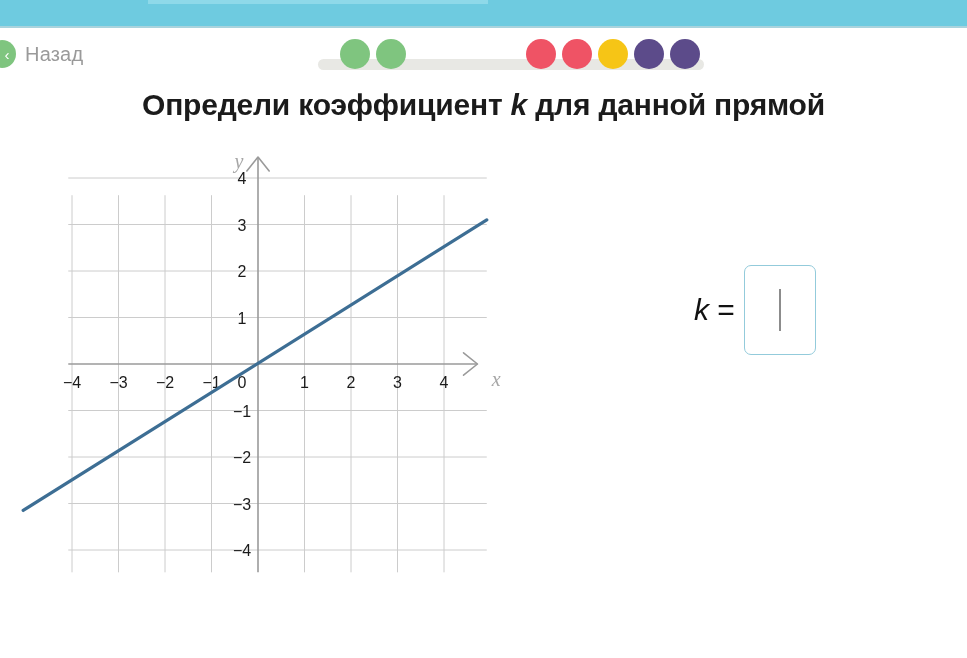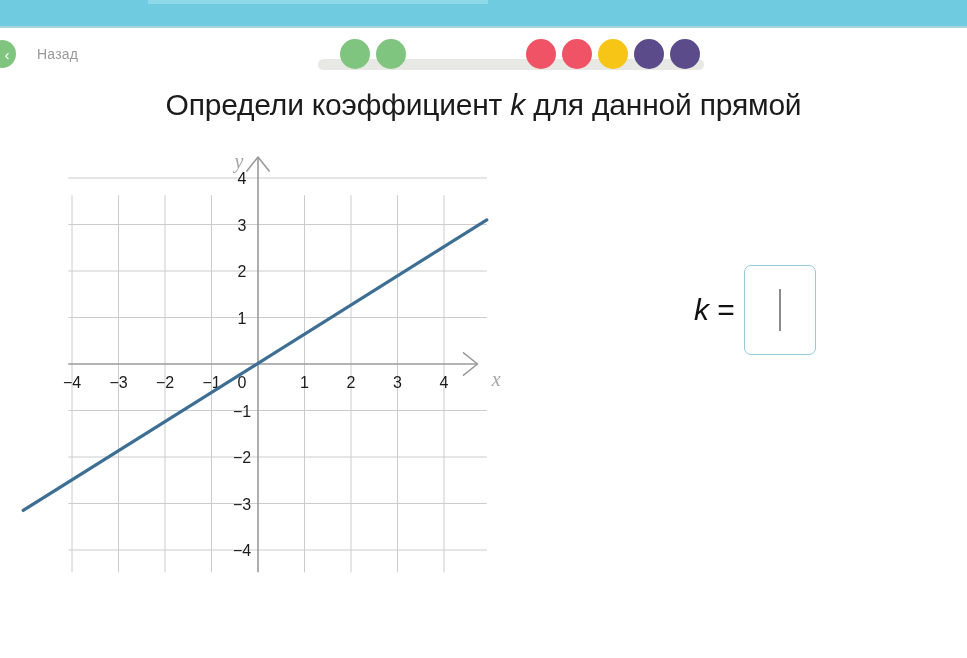--- a/index.html
+++ b/index.html
@@ -56,23 +56,23 @@
     display: flex;
     align-items: center;
     justify-content: center;
     color: #ffffff;
     font-size: 15px;
     line-height: 1;
     padding-left: 10px;
     box-sizing: border-box;
   }
   #back-label {
-    margin-left: 21px;
+    margin-left: 9px;
     color: #9a9a9a;
-    font-size: 14px;
+    font-size: 20px;
     letter-spacing: .2px;
   }
 
   
   #progress {
     position: absolute;
     left: 318px; top: 39px;
     width: 386px;
     height: 34px;
   }
@@ -92,21 +92,21 @@
     border-radius: 50%;
   }
 
   
   #page-title {
     position: absolute;
     left: 0; top: 88px;
     width: 967px;
     text-align: center;
     font-size: 30px;
-    font-weight: normal;
+    font-weight: bold;
     color: #1b1b1b;
     letter-spacing: -0.2px;
   }
   #page-title .ital {
     font-style: italic;
   }
 
   
   #graph {
     position: absolute;

